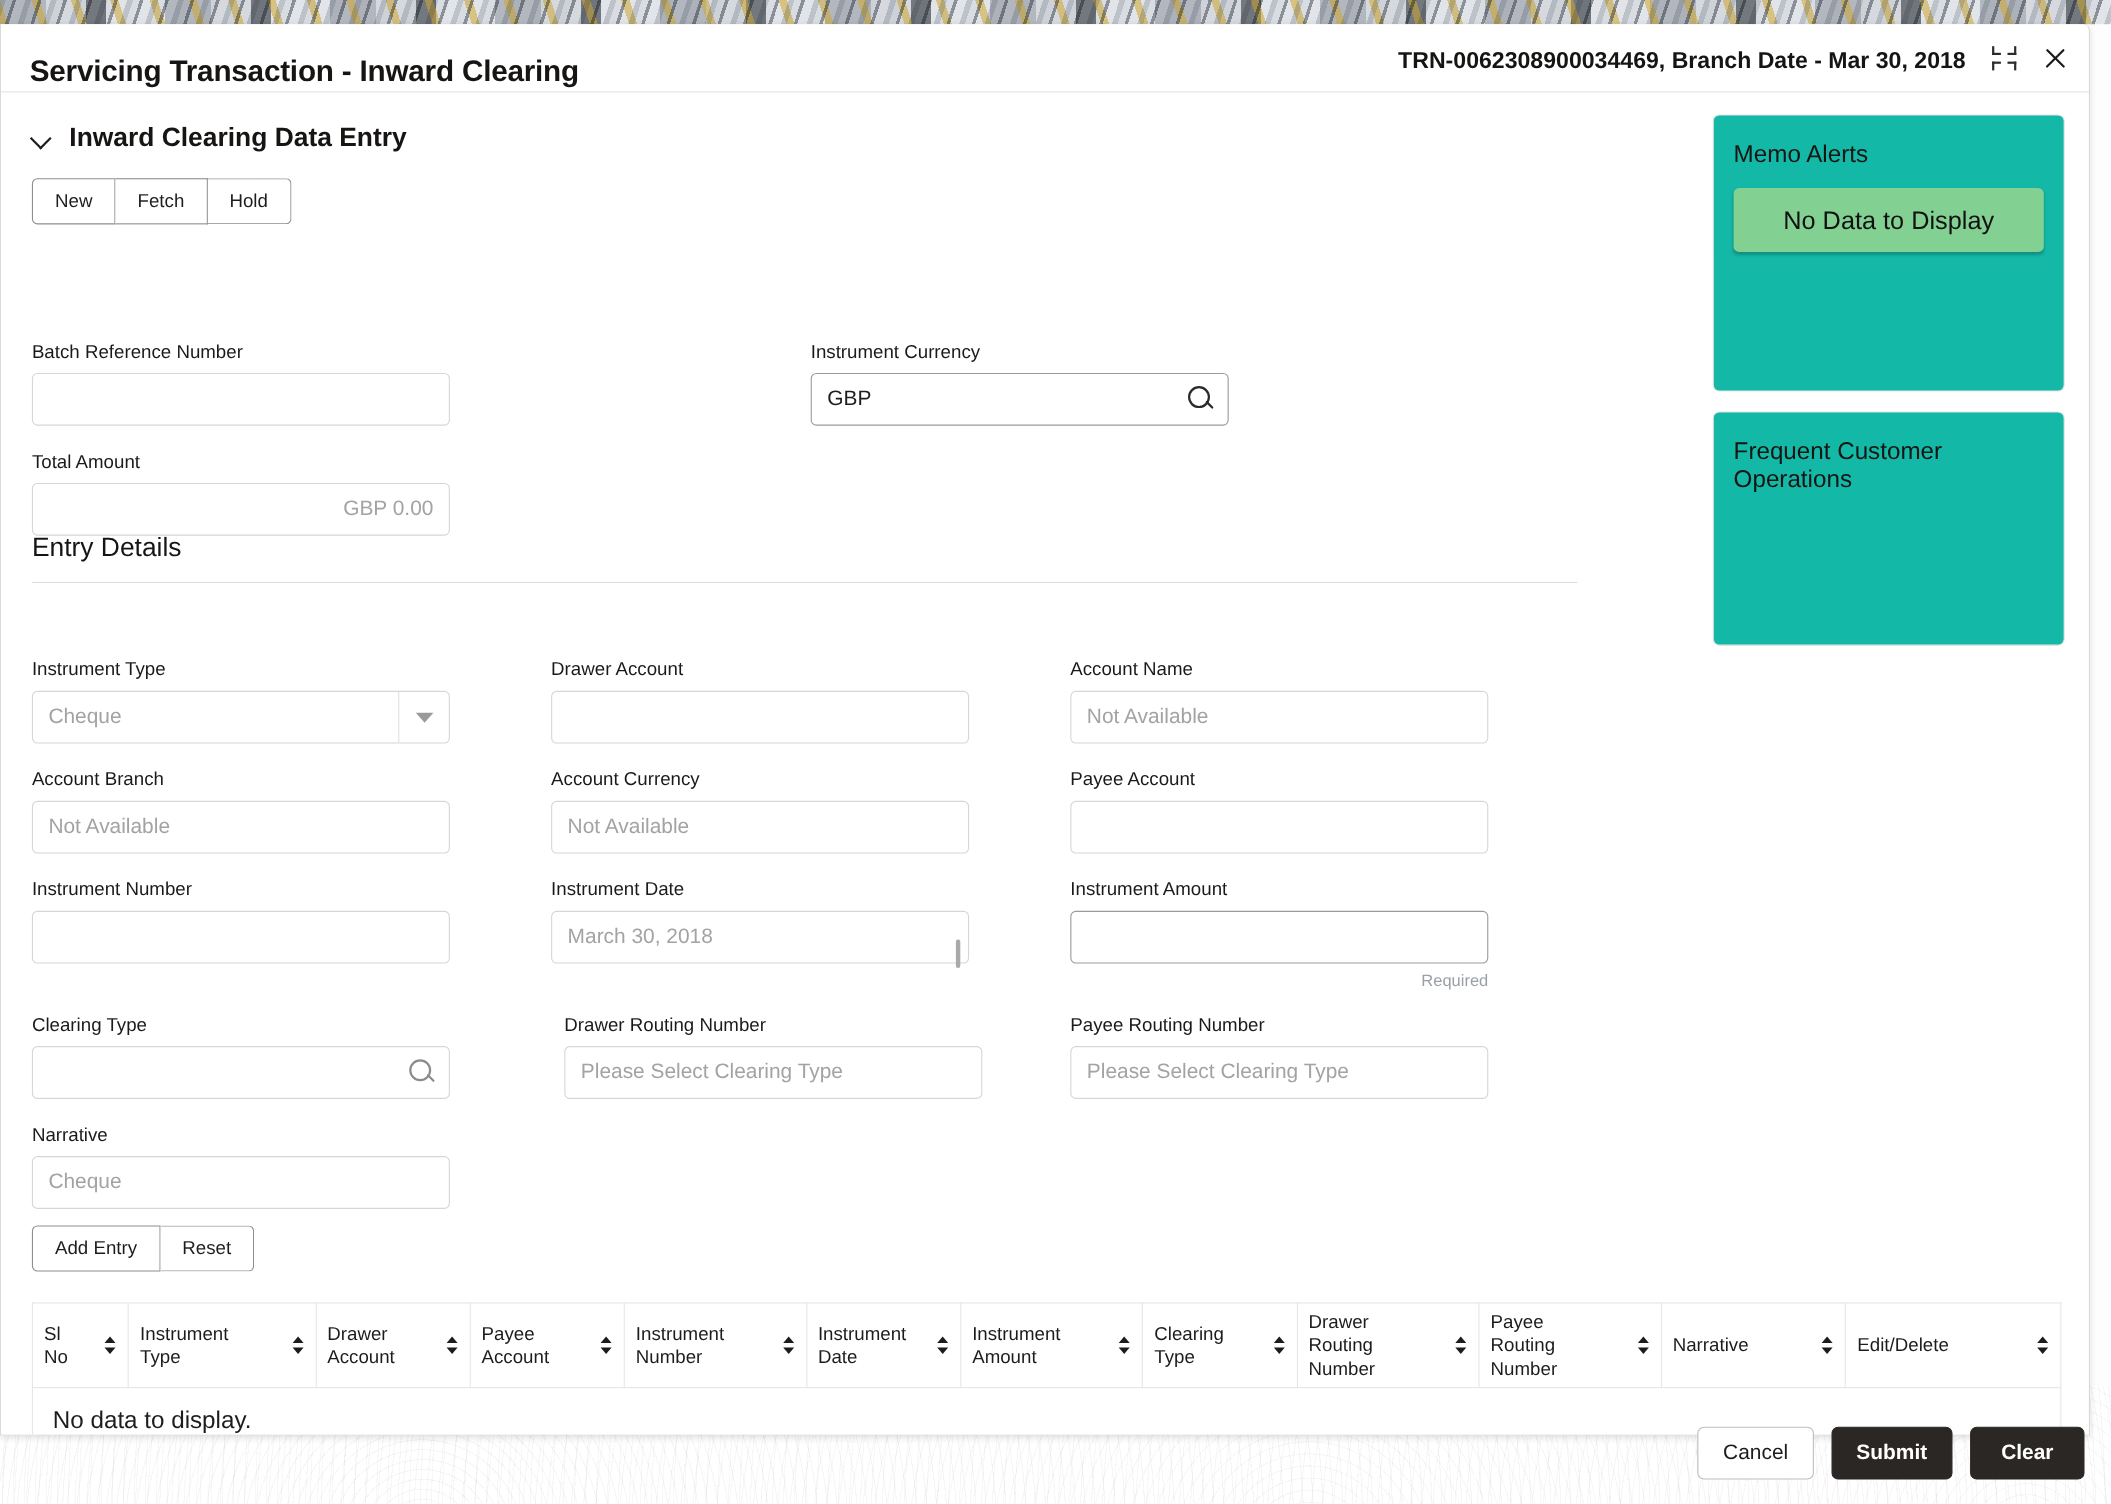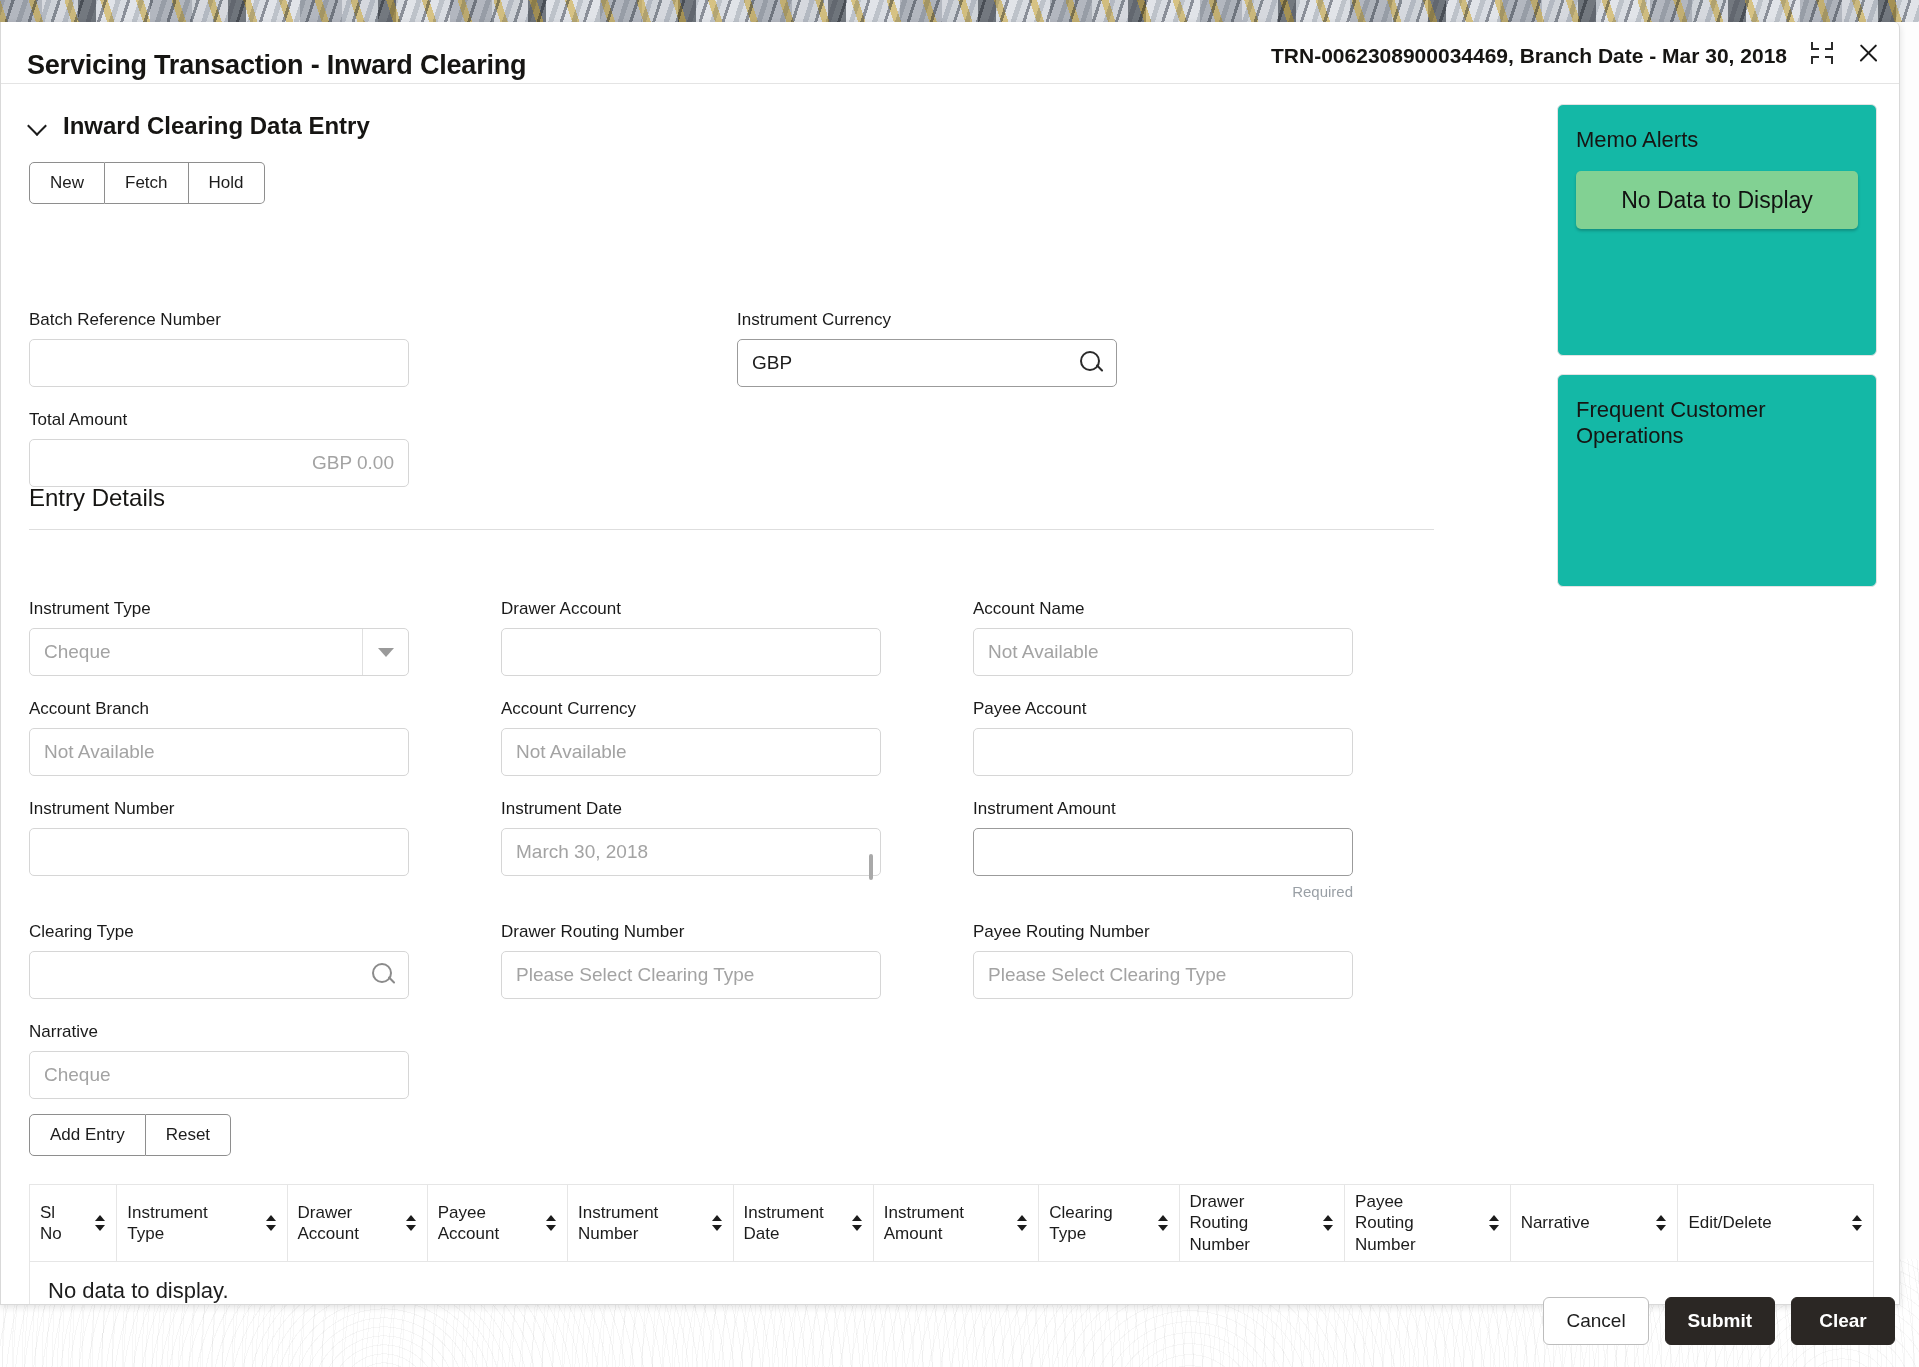--- a/index.html
+++ b/index.html
@@ -384,21 +384,21 @@
       <div class="fgroup" style="left:28px; top:838px; width:380px;">
         <label class="flabel">Clearing Type</label>
         <div class="fwrap">
           <input class="finput" placeholder="" style="">
           <span class="adorn">
               <span class="mag light"></span>
             </span>
         </div>
       </div>
 
-      <div class="fgroup" style="left:500px; top:838px; width:380px;">
+      <div class="fgroup" style="left:512px; top:838px; width:380px;">
         <label class="flabel">Drawer Routing Number</label>
         <div class="fwrap">
           <input class="finput" placeholder="Please Select Clearing Type" style="">
         </div>
       </div>
 
       <div class="fgroup" style="left:972px; top:838px; width:380px;">
         <label class="flabel">Payee Routing Number</label>
         <div class="fwrap">
           <input class="finput" placeholder="Please Select Clearing Type" style="">

